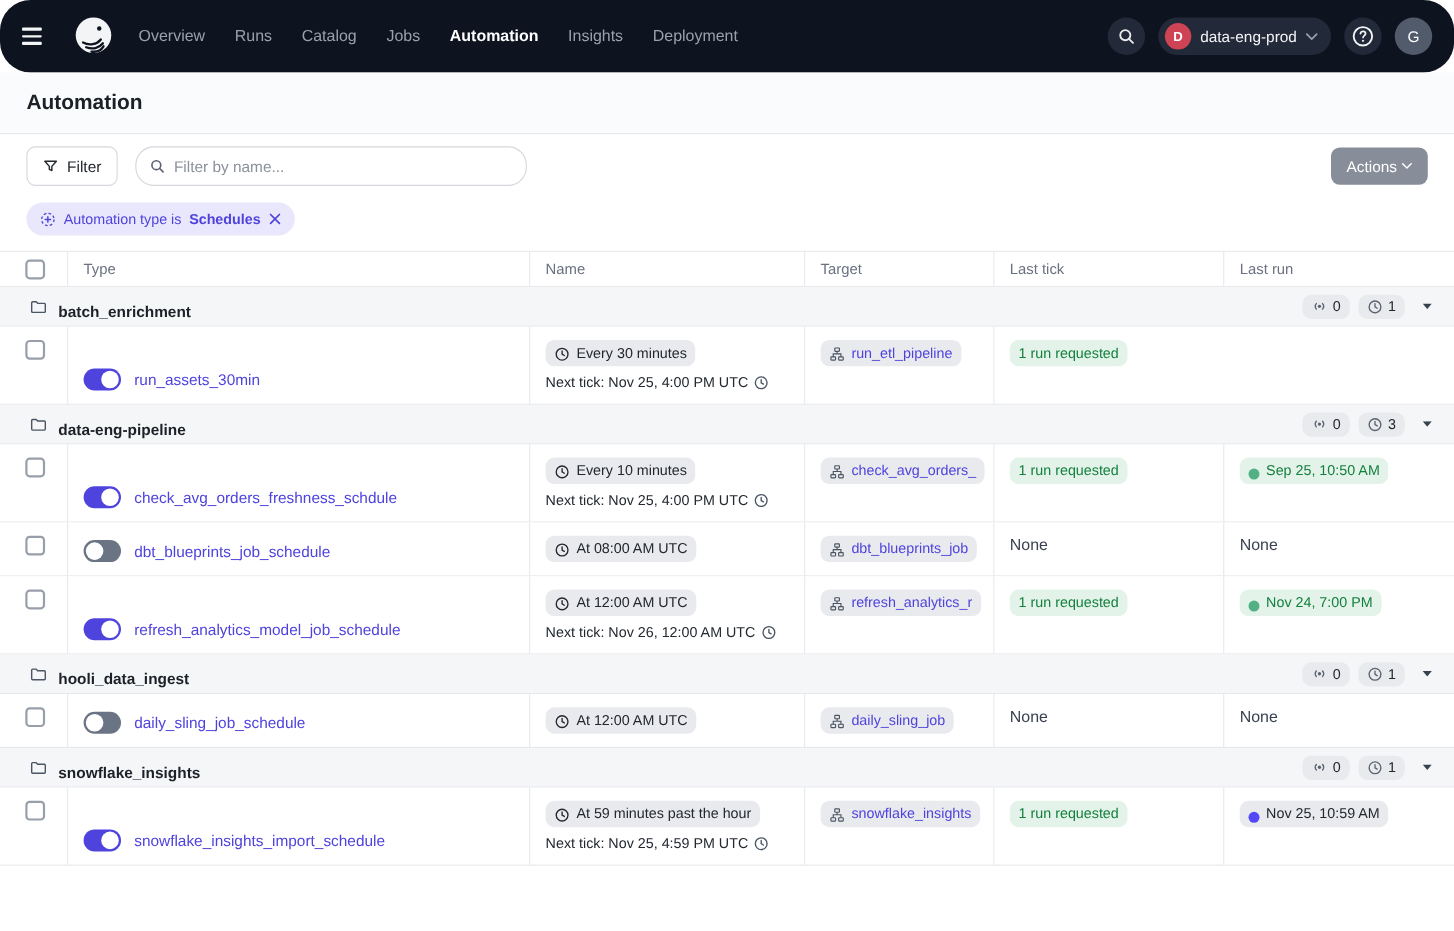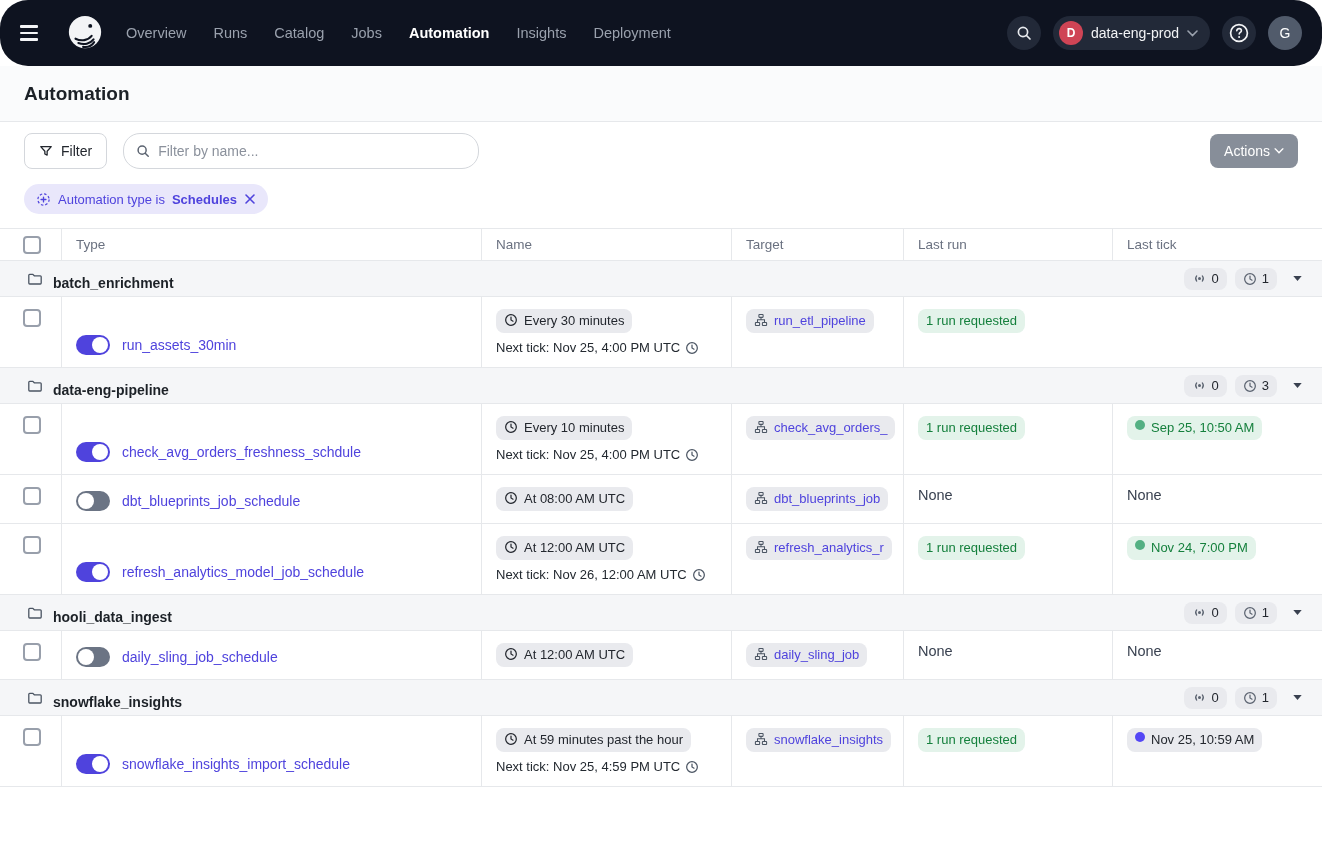--- a/index.html
+++ b/index.html
@@ -55,21 +55,21 @@
   .trow .cell { padding:12px 10px 12px 14px; border-left:1px solid #e6e8eb; font-size:14px; }
   .trow .cell.c-check { border-left:none; padding-left:23px; }
   .c-name { display:flex; align-items:flex-end; gap:12px; }
   .toggle { width:34px; height:20px; border-radius:10px; position:relative; flex:none; cursor:pointer; margin-top:1px; }
   .toggle.on { background:#4f43dd; }
   .toggle.off { background:#6b7484; }
   .toggle .knob { width:16px; height:16px; border-radius:50%; background:#fff; position:absolute; top:2px; }
   .toggle.on .knob { right:2px; }
   .toggle.off .knob { left:2px; }
   .name-link { color:#4f43dd; text-decoration:none; font-size:14px; line-height:20px; cursor:pointer; }
-  .pill { display:inline-flex; align-items:flex-start; gap:6px; background:#e9eaee; border-radius:8px; padding:4px 8px; font-size:13px; color:#23272e; line-height:16px; }
+  .pill { display:inline-flex; align-items:flex-end; gap:6px; background:#e9eaee; border-radius:8px; padding:4px 8px; font-size:13px; color:#23272e; line-height:16px; }
   .pill.target { cursor:pointer; }
   .pill.target .tlabel { color:#4f43dd; }
   .pill.green { background:#e3f3ea; color:#15803d; }
   .dot { width:10px; height:10px; border-radius:50%; display:inline-block; flex:none; }
   .dot.success { background:#53b083; }
   .dot.in_progress { background:#5447f5; }
   .next-tick { margin-top:7px; font-size:13px; color:#232930; display:flex; align-items:center; gap:5px; }
   .next-tick svg { color:#4b5563; }
   .none-text { color:#394150; font-size:14.5px; }
   .pill svg, .chip svg { flex:none; }
@@ -169,22 +169,22 @@
 </div>
 
 <div class="tbl">
   <div class="grid thead">
     <div class="cell">
         <span class="checkbox"></span>
       </div>
     <div class="cell">Type</div>
     <div class="cell">Name</div>
     <div class="cell">Target</div>
+    <div class="cell">Last tick</div>
     <div class="cell">Last run</div>
-    <div class="cell">Last tick</div>
   </div>
   <div id="tbody">
       <div class="group-row">
         <svg width="16" height="16" viewBox="0 0 16 16">
           <path d="M1.8 4.2c0-.5.4-.9.9-.9h3.1l1.5 1.5h6c.5 0 .9.4.9.9v6.4c0 .5-.4.9-.9.9H2.7c-.5 0-.9-.4-.9-.9z" fill="none" stroke="#4b5563" stroke-width="1.3"></path>
         </svg>
         <span class="gname">batch_enrichment</span>
         <span class="badges">
           <span class="badge">
             <svg width="15" height="15" viewBox="0 0 16 16">

